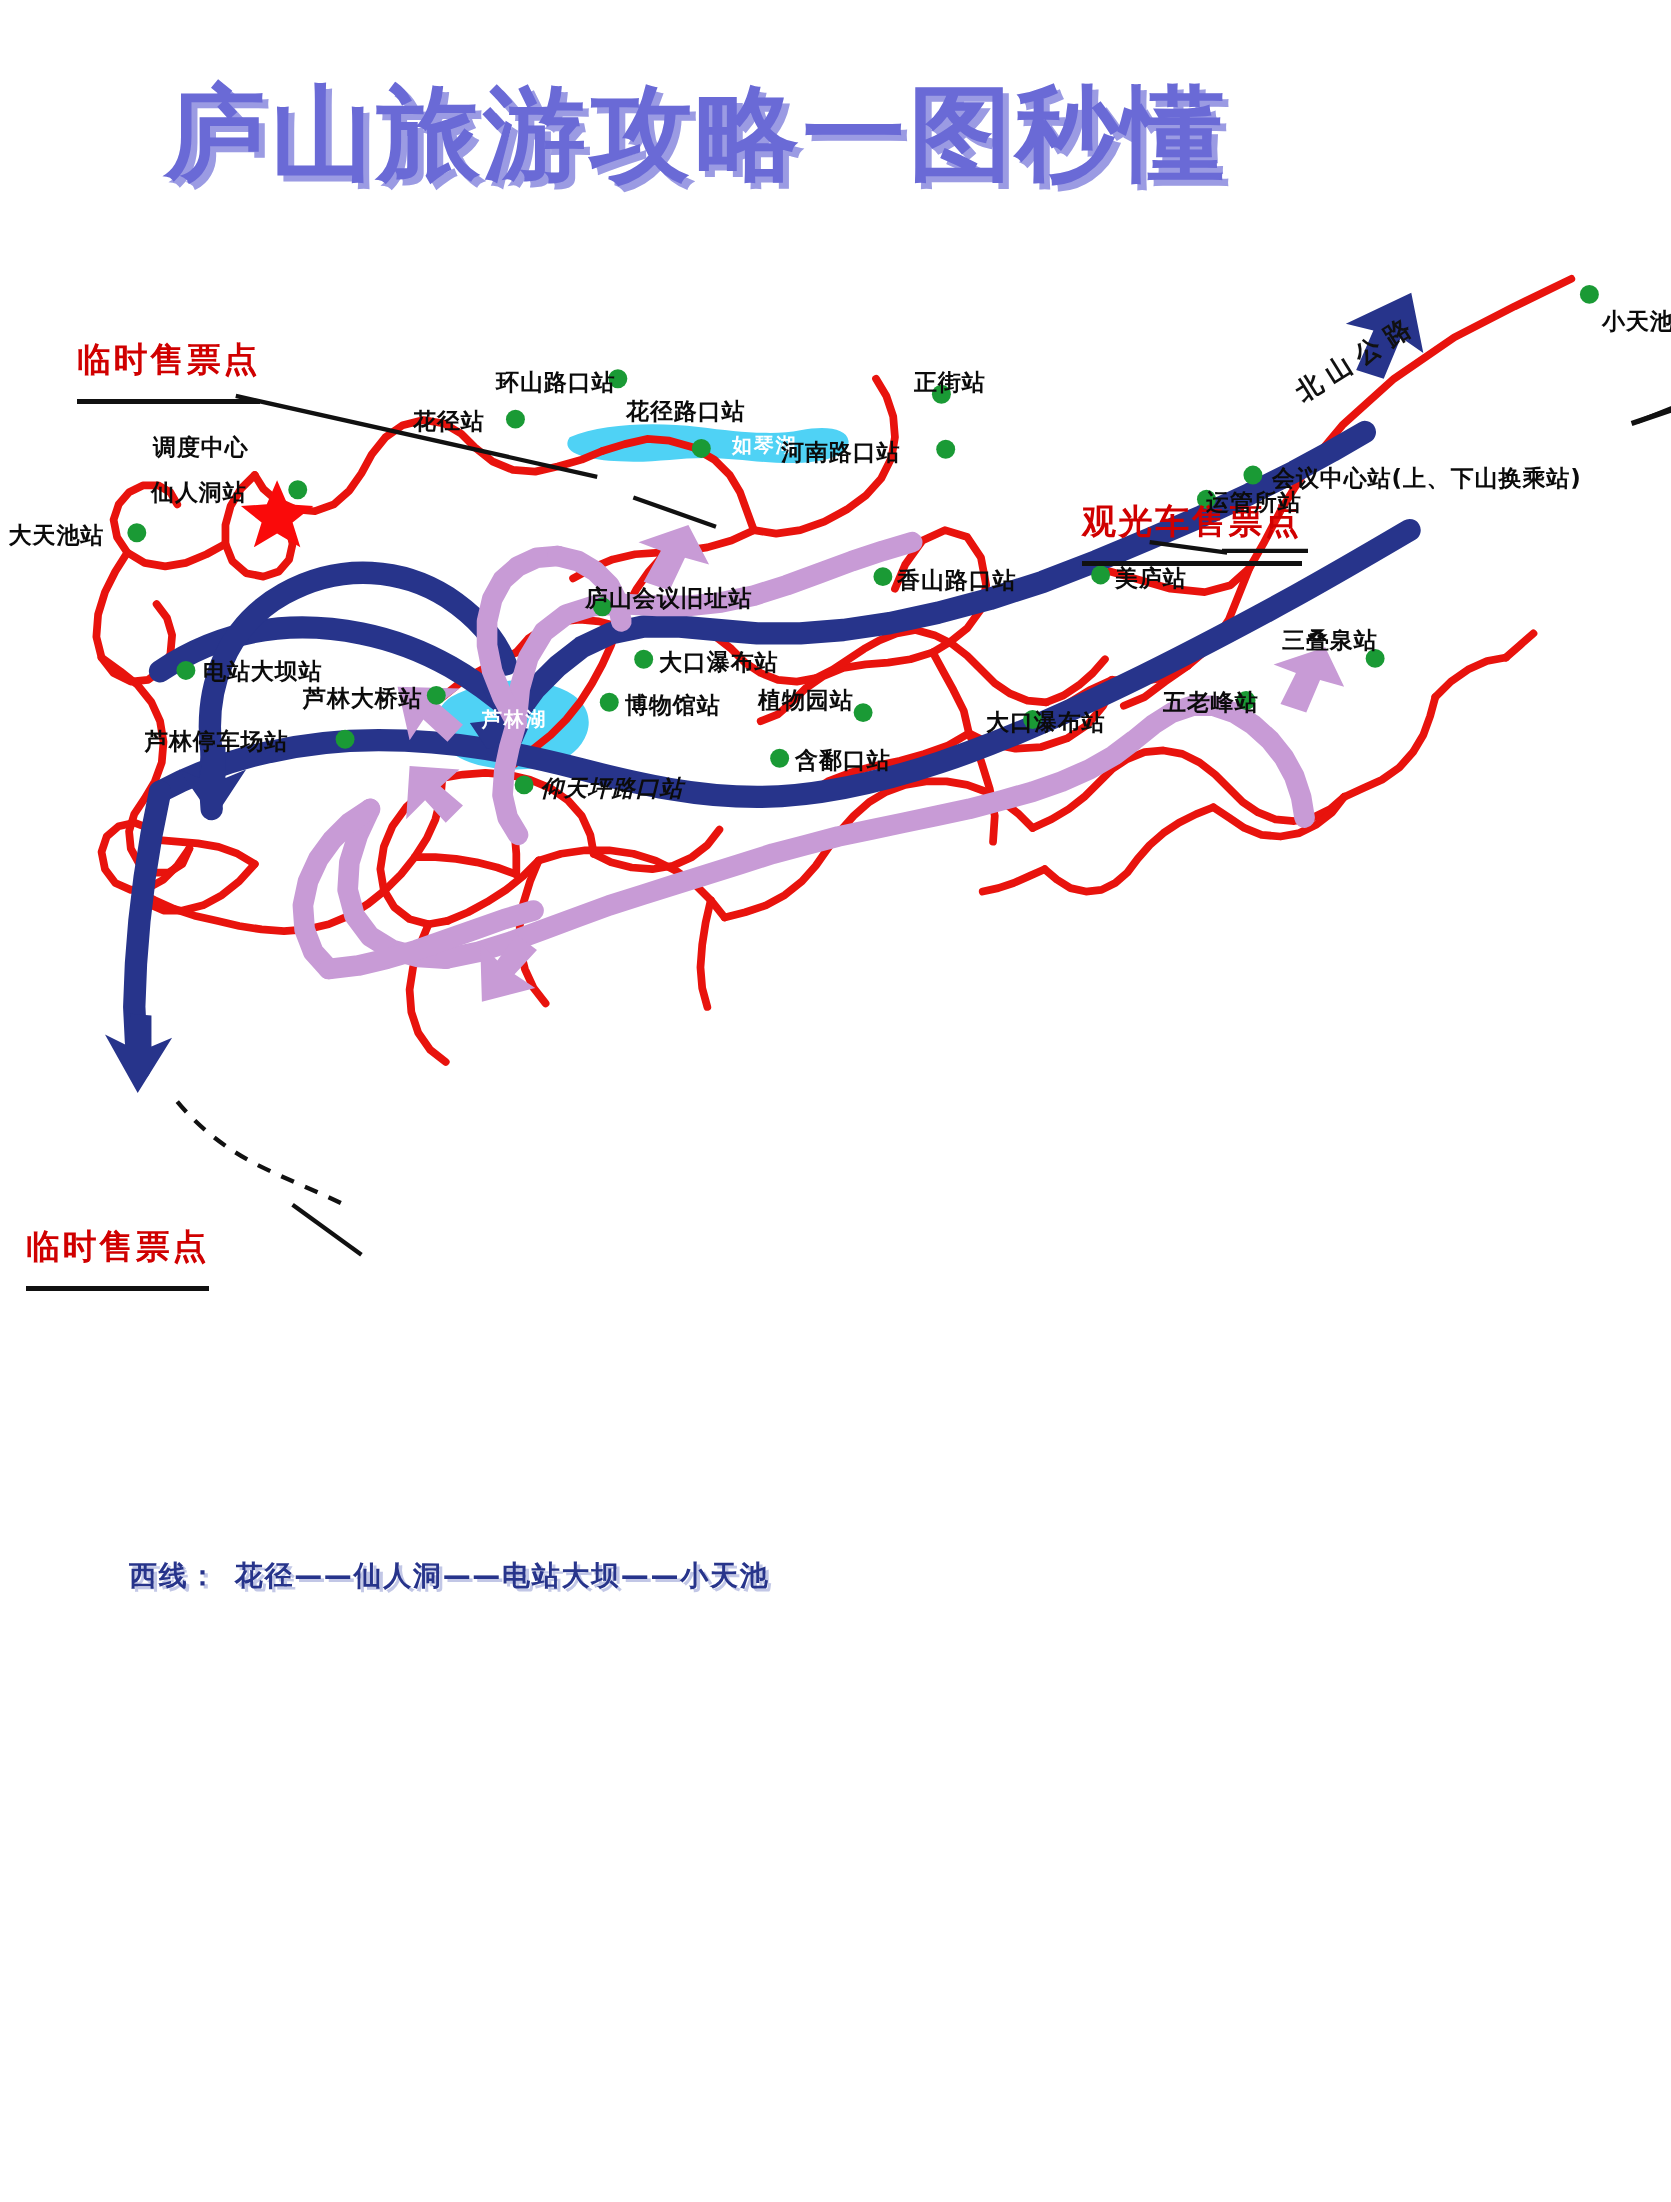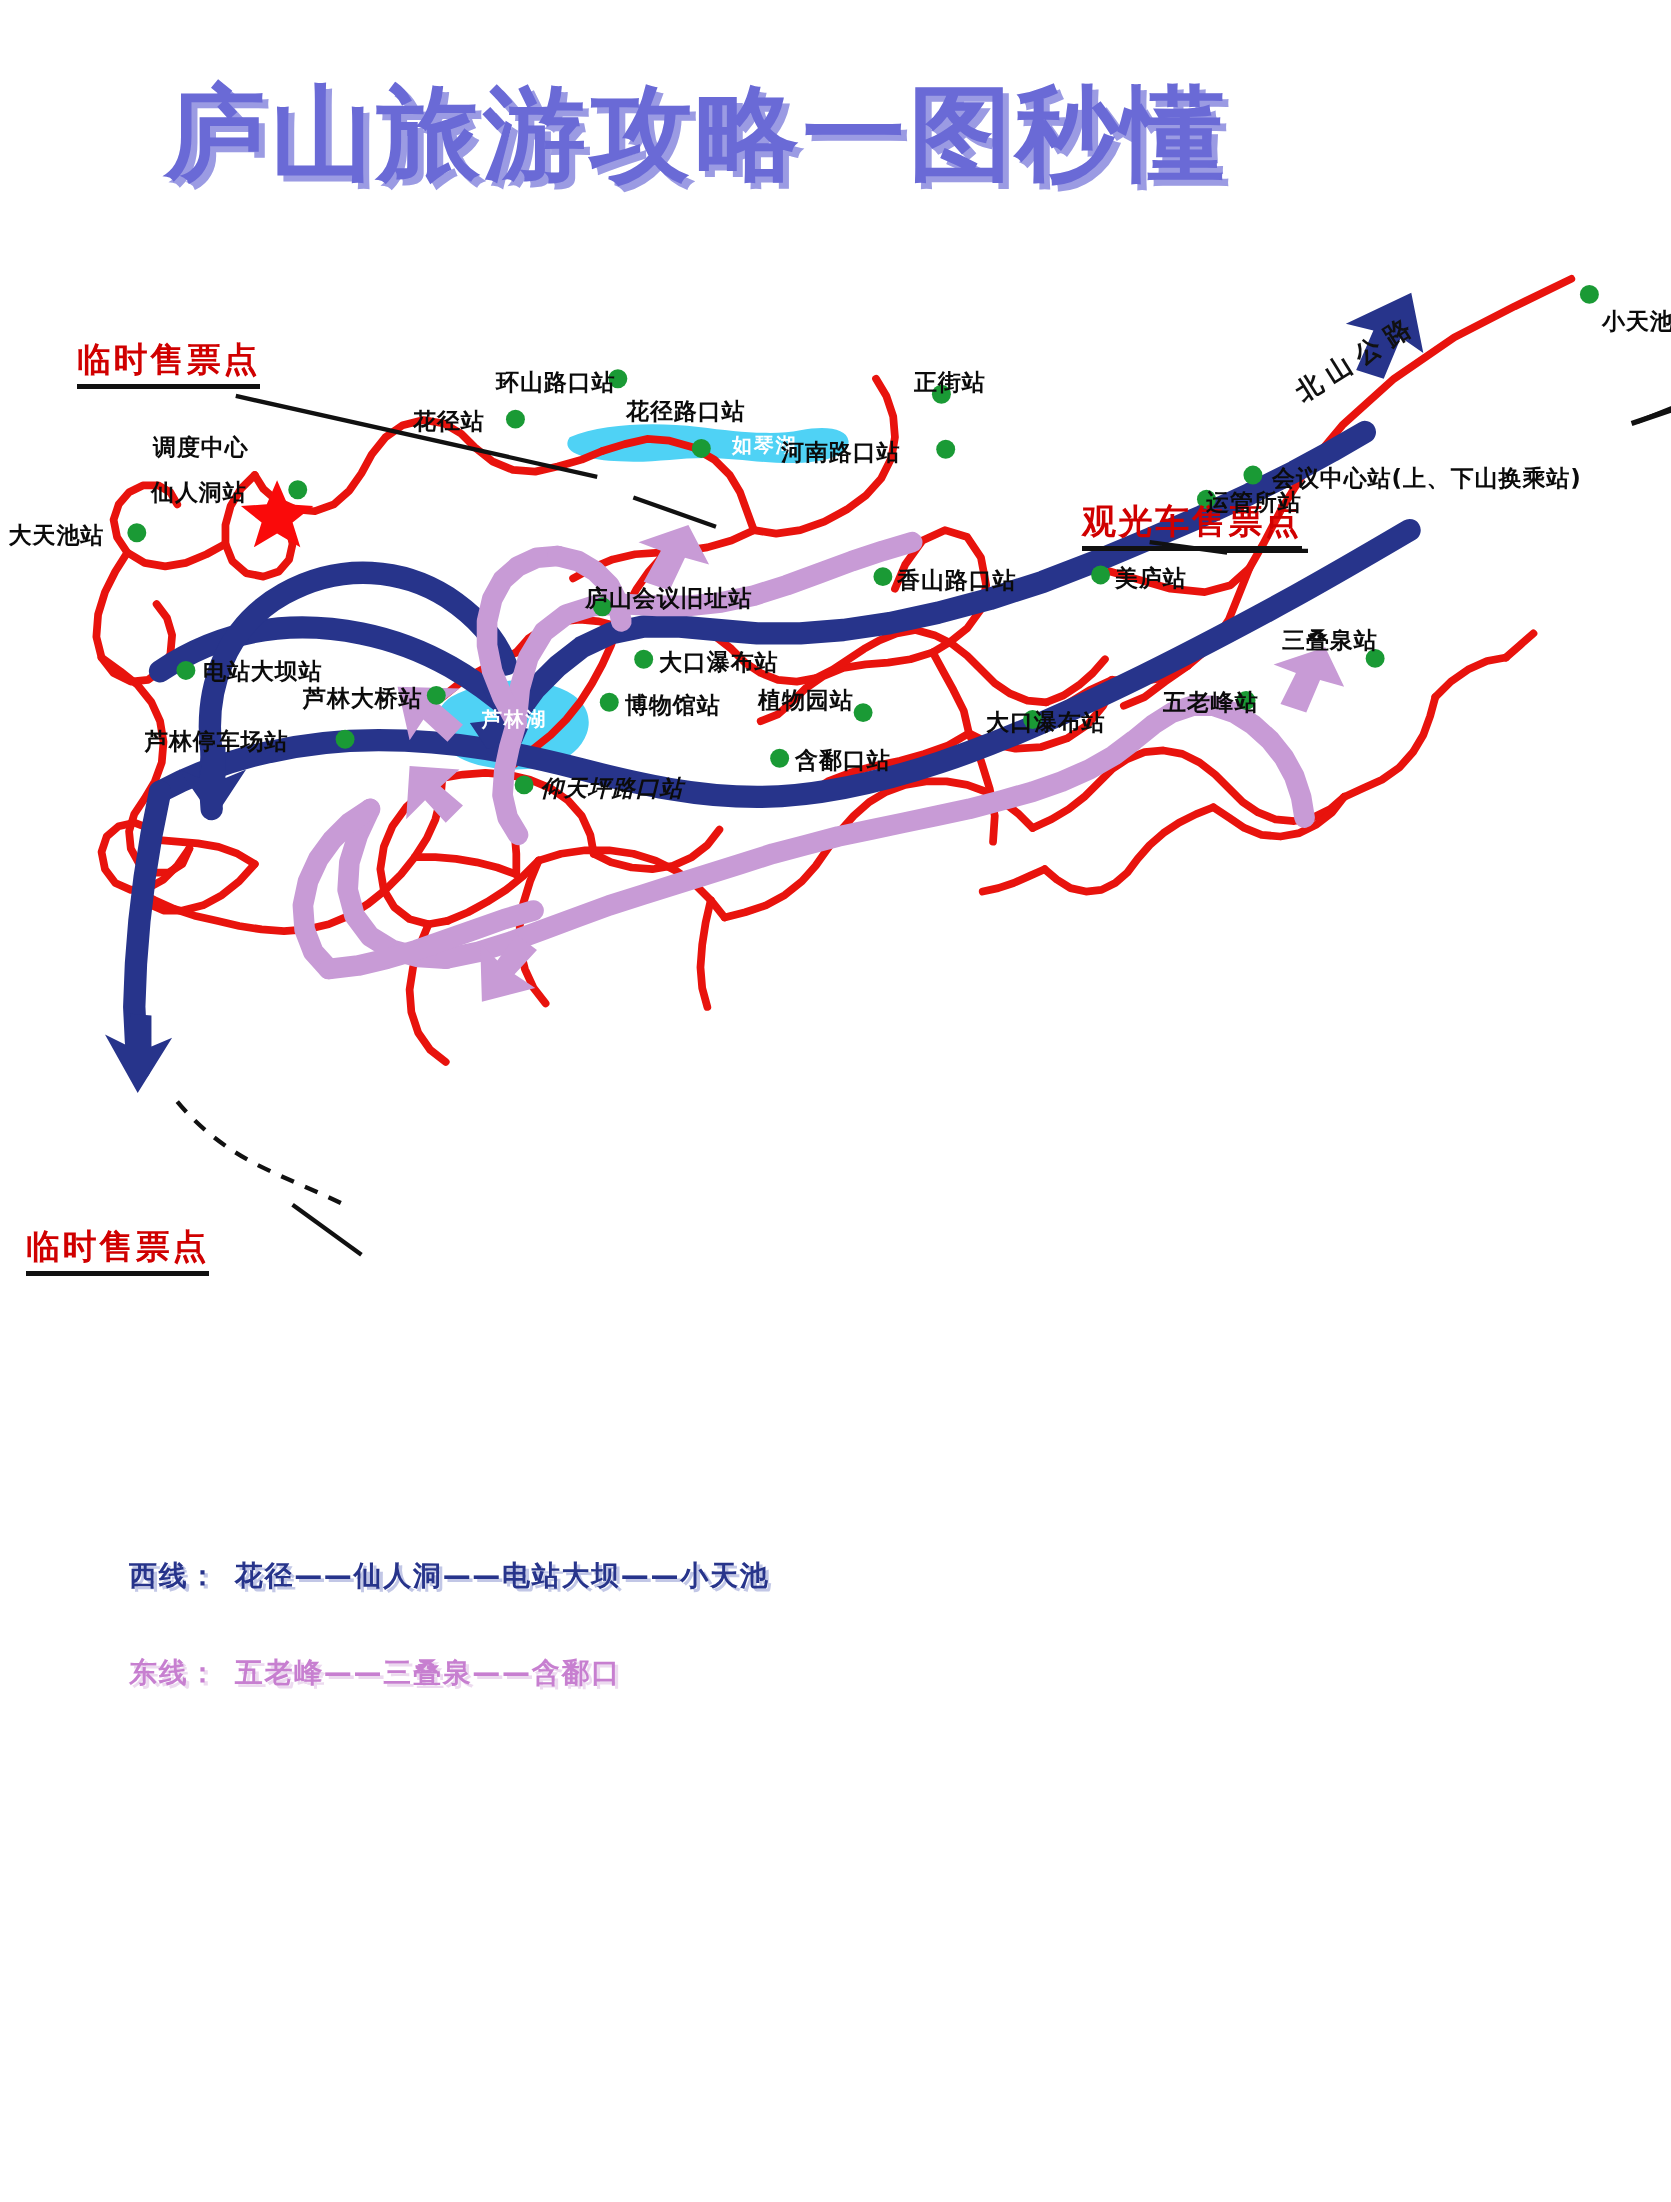--- a/index.html
+++ b/index.html
@@ -37,21 +37,21 @@
     position:absolute;white-space:nowrap;color:#111;
     font-family:"DejaVu Sans","Liberation Sans",sans-serif;
     font-size:26px;font-weight:bold;letter-spacing:8.6px;
   }
   .callout{
     position:absolute;white-space:nowrap;
     font-family:"DejaVu Sans","Liberation Sans",sans-serif;
     font-size:34px;font-weight:bold;color:#d00000;
     letter-spacing:2.6px;
     border-bottom:5.2px solid #111111;
-    padding-bottom:1px;
+    padding-bottom:16px;
   }
 
   
   #legend{position:absolute;left:129px;top:1557px;width:1463px;}
   .legend-row{
     font-family:"DejaVu Sans","Liberation Sans",sans-serif;
     font-size:28px;font-weight:bold;letter-spacing:1.7px;
     margin-bottom:59px;white-space:nowrap;
   }
   .legend-row .lg-label{margin-right:5.2px;}
@@ -342,20 +342,16 @@
 
 </div>
 
 <div id="legend">
 
   <div class="legend-row lg-west">
     <span class="lg-label">西线：</span>
     <span>花径——仙人洞——电站大坝——小天池</span>
   </div>
 
-  <div class="legend-row lg-east">
-    <span class="lg-label">东线：</span>
-    <span>五老峰——三叠泉——含鄱口</span>
-  </div>
 
 
 </div>
 
 
 </body></html>

